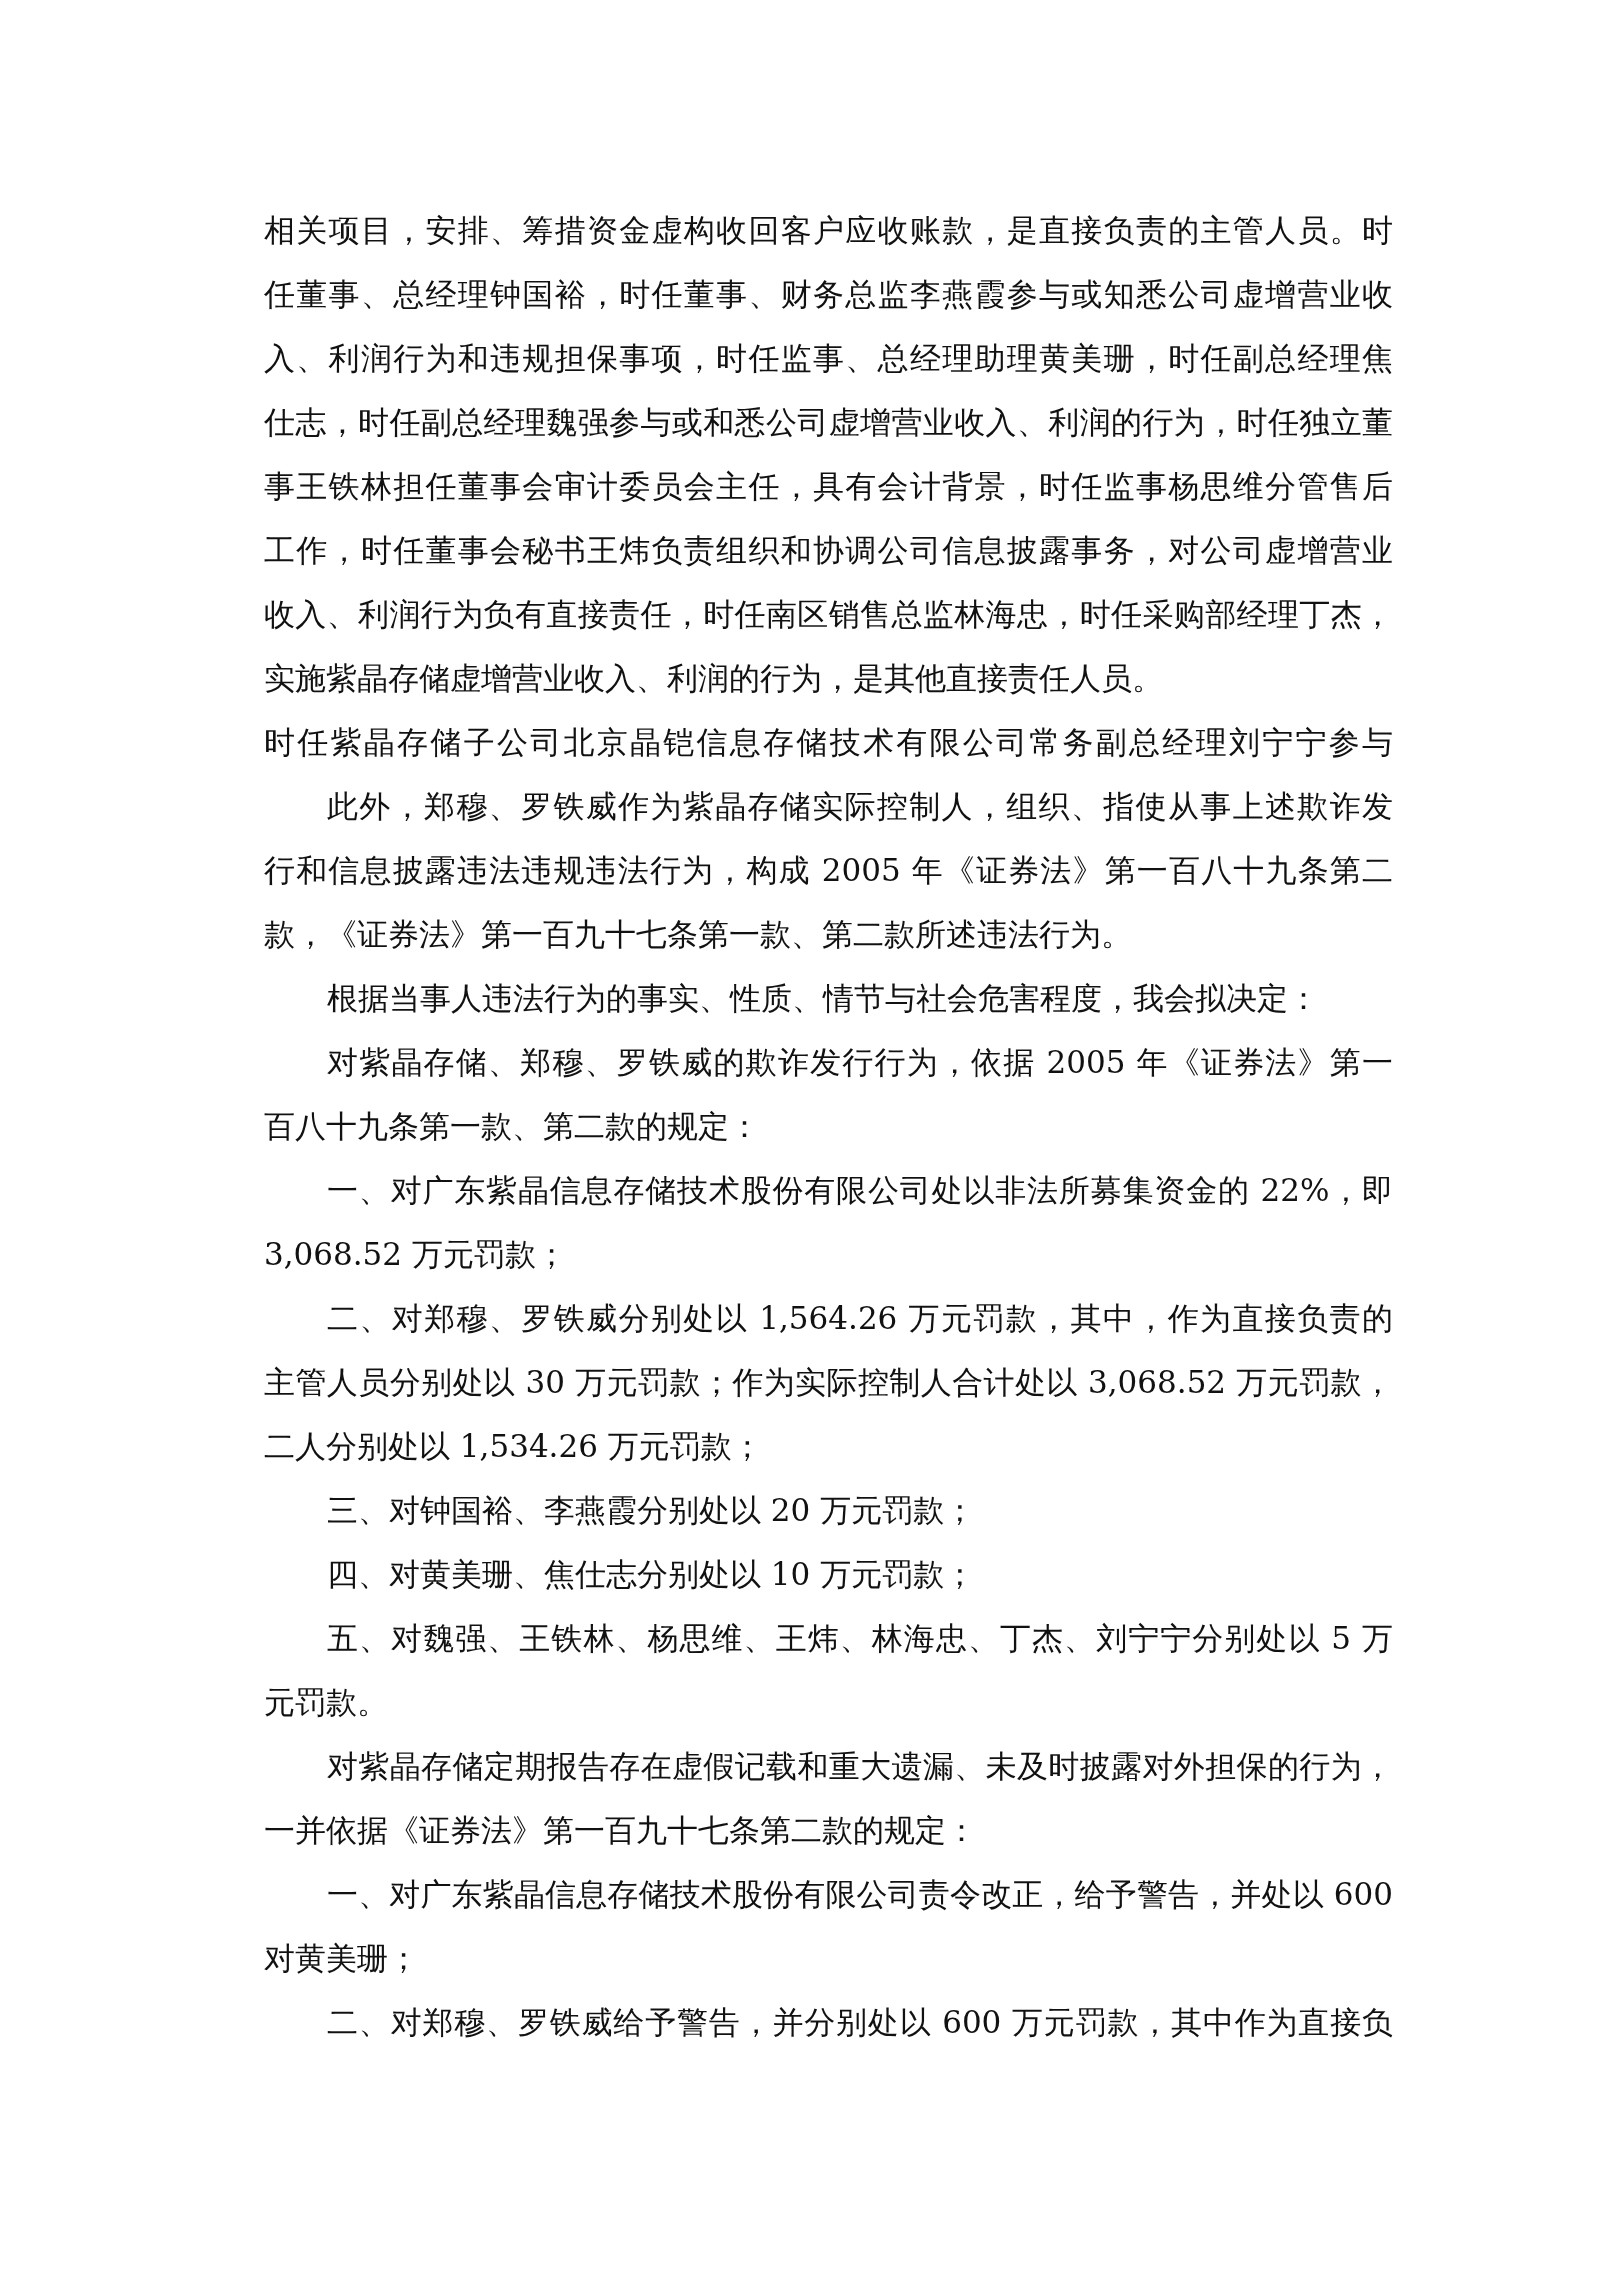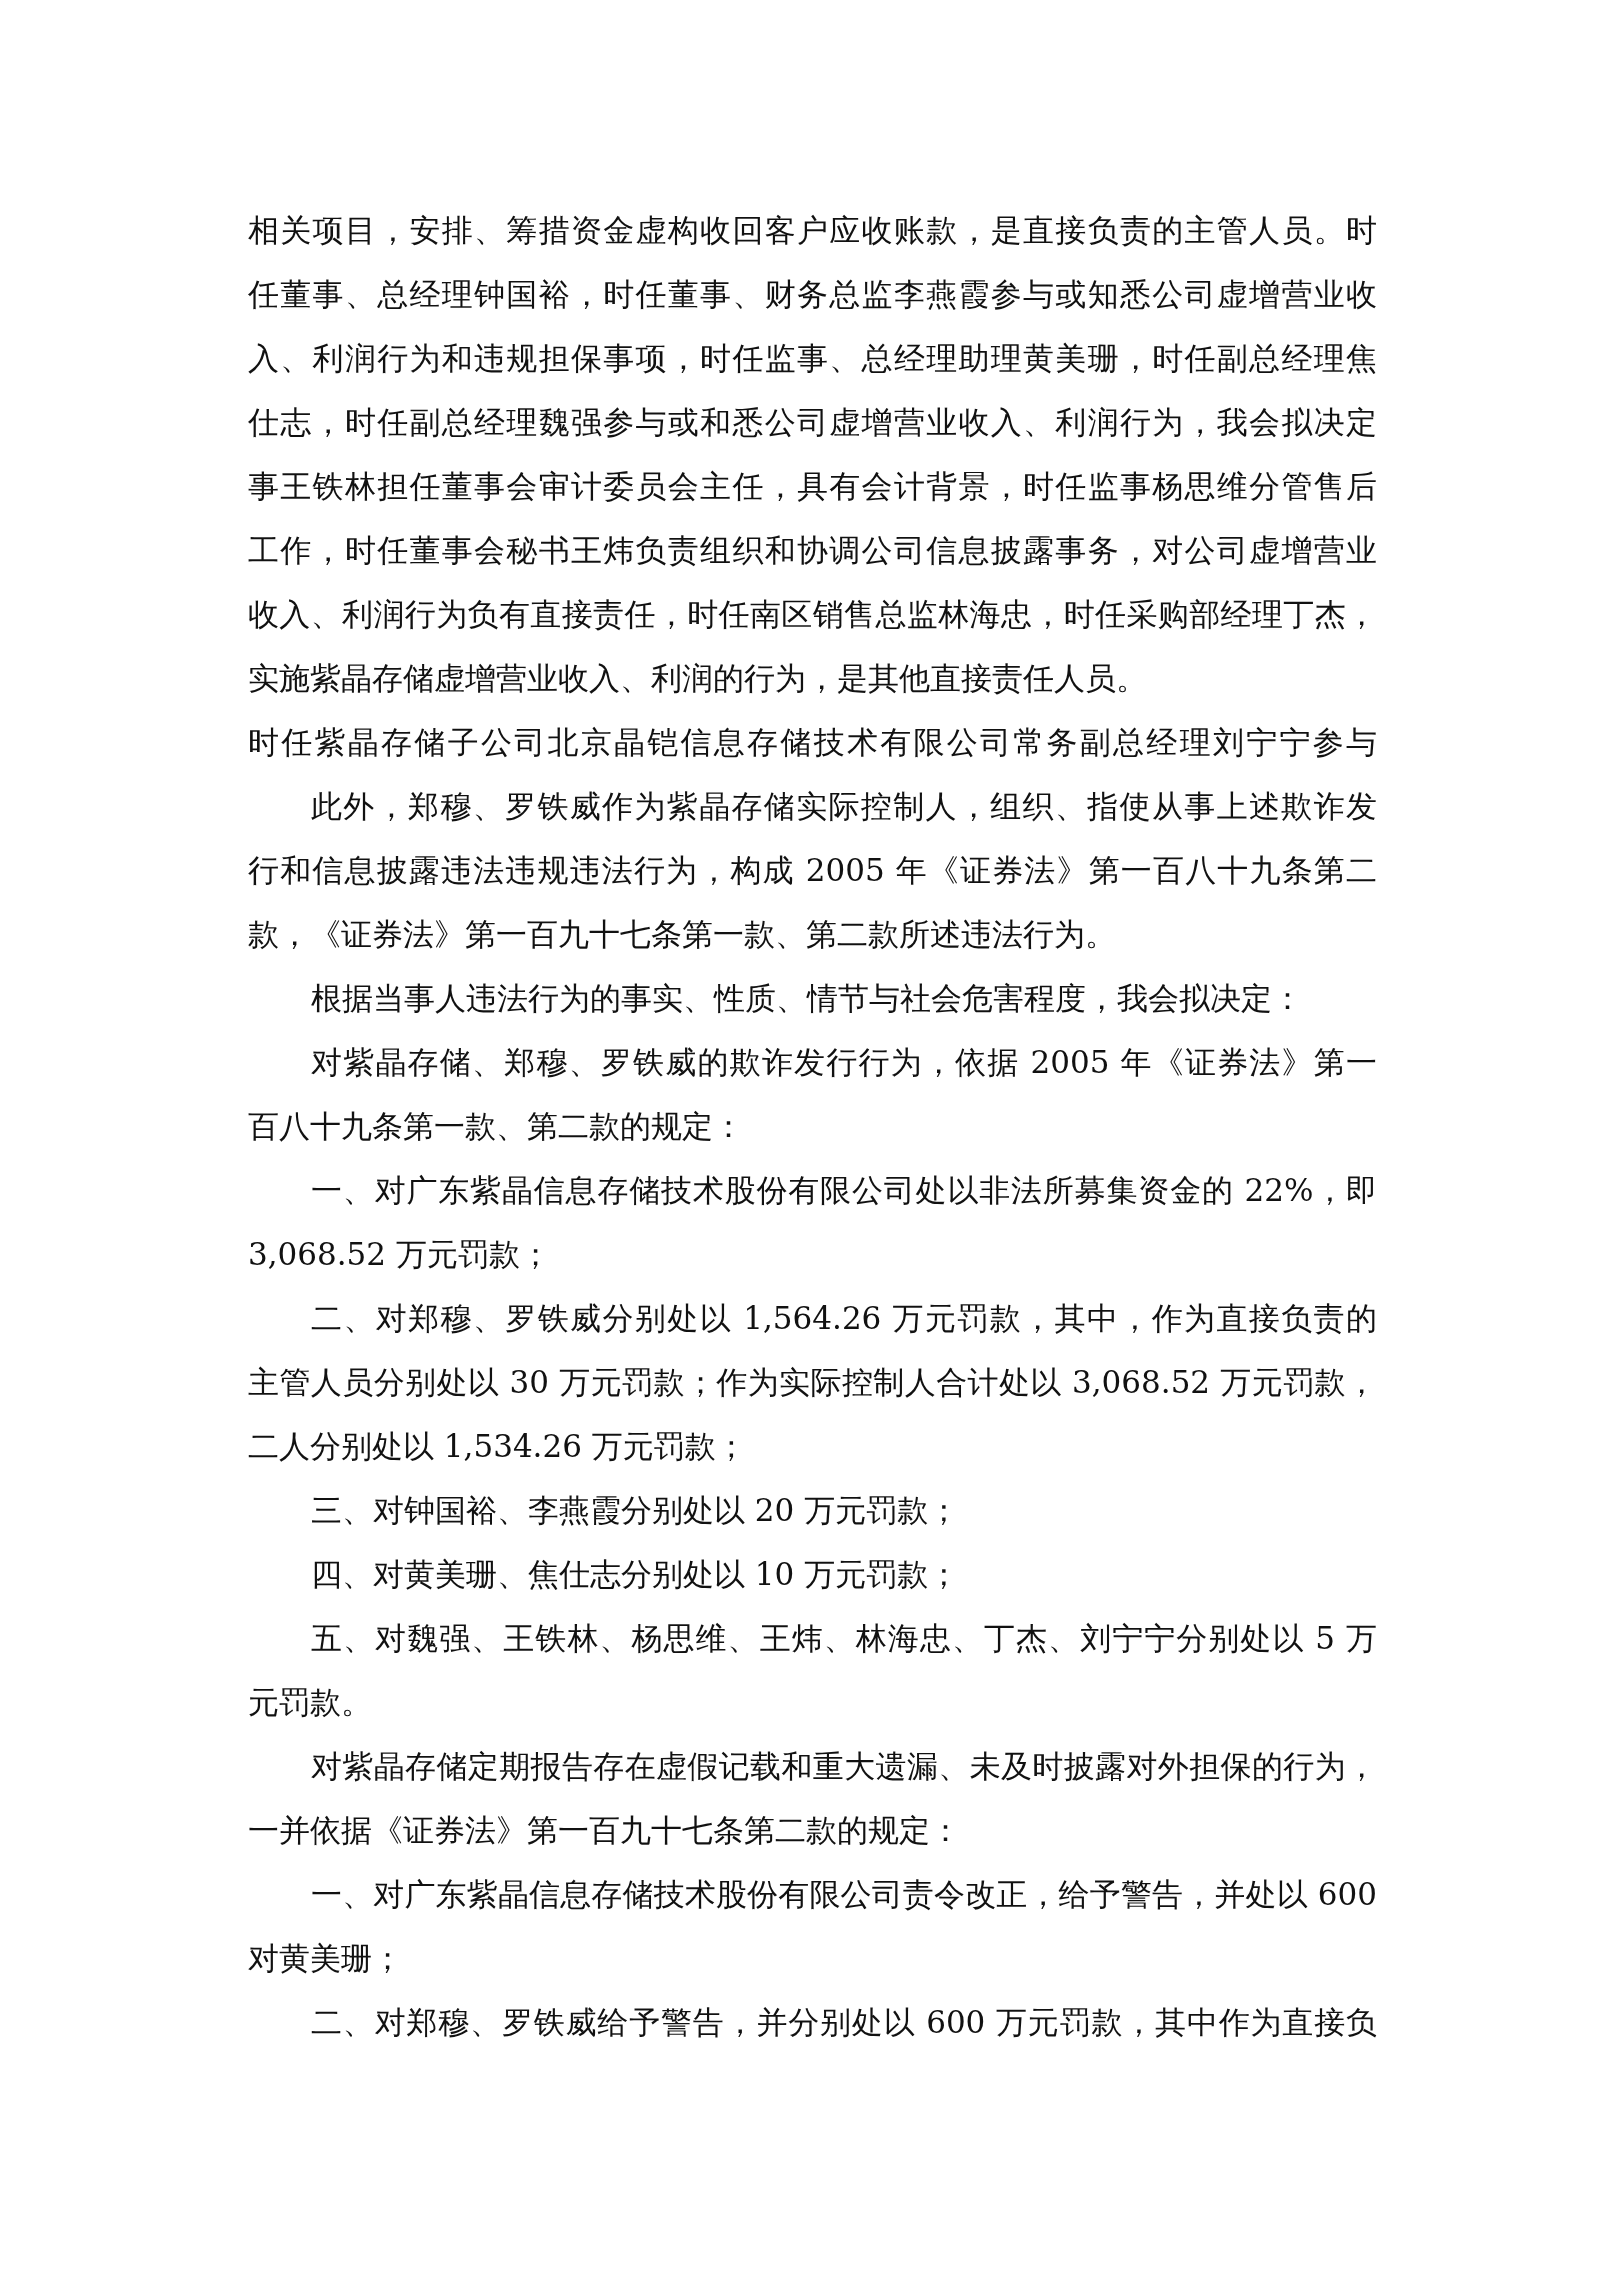--- a/index.html
+++ b/index.html
@@ -8,21 +8,21 @@
     background: #ffffff;
   }
   body {
     width: 1623px;
     height: 2295px;
     position: relative;
     overflow: hidden;
   }
   .page {
     position: absolute;
-    left: 0;
+    left: 16px;
     top: 0;
     width: 1388px;
     height: 2295px;
     background: #ffffff;
   }
   .body-text {
     position: absolute;
     left: 248px;
     top: 198px;
     width: 1129px;
@@ -48,21 +48,21 @@
 </head>
 <body>
 
 <div class="page">
   <div class="body-text">
 
     <div>
       <span class="line full">相关项目，安排、筹措资金虚构收回客户应收账款，是直接负责的主管人员。时</span>
       <span class="line full">任董事、总经理钟国裕，时任董事、财务总监李燕霞参与或知悉公司虚增营业收</span>
       <span class="line full">入、利润行为和违规担保事项，时任监事、总经理助理黄美珊，时任副总经理焦</span>
-      <span class="line full">仕志，时任副总经理魏强参与或和悉公司虚增营业收入、利润行为，我会拟决定</span>
+      <span class="line full">仕志，时任副总经理魏强参与或和悉公司虚增营业收入、利润的行为，时任独立董</span>
       <span class="line full">事王铁林担任董事会审计委员会主任，具有会计背景，时任监事杨思维分管售后</span>
       <span class="line full">工作，时任董事会秘书王炜负责组织和协调公司信息披露事务，对公司虚增营业</span>
       <span class="line full">收入、利润行为负有直接责任，时任南区销售总监林海忠，时任采购部经理丁杰，</span>
       <span class="line">实施紫晶存储虚增营业收入、利润的行为，是其他直接责任人员。</span>
       <span class="line full">时任紫晶存储子公司北京晶铠信息存储技术有限公司常务副总经理刘宁宁参与</span>
     </div>
 
     <div>
       <span class="line full indent">此外，郑穆、罗铁威作为紫晶存储实际控制人，组织、指使从事上述欺诈发</span>
       <span class="line full">行和信息披露违法违规违法行为，构成 2005 年《证券法》第一百八十九条第二</span>

